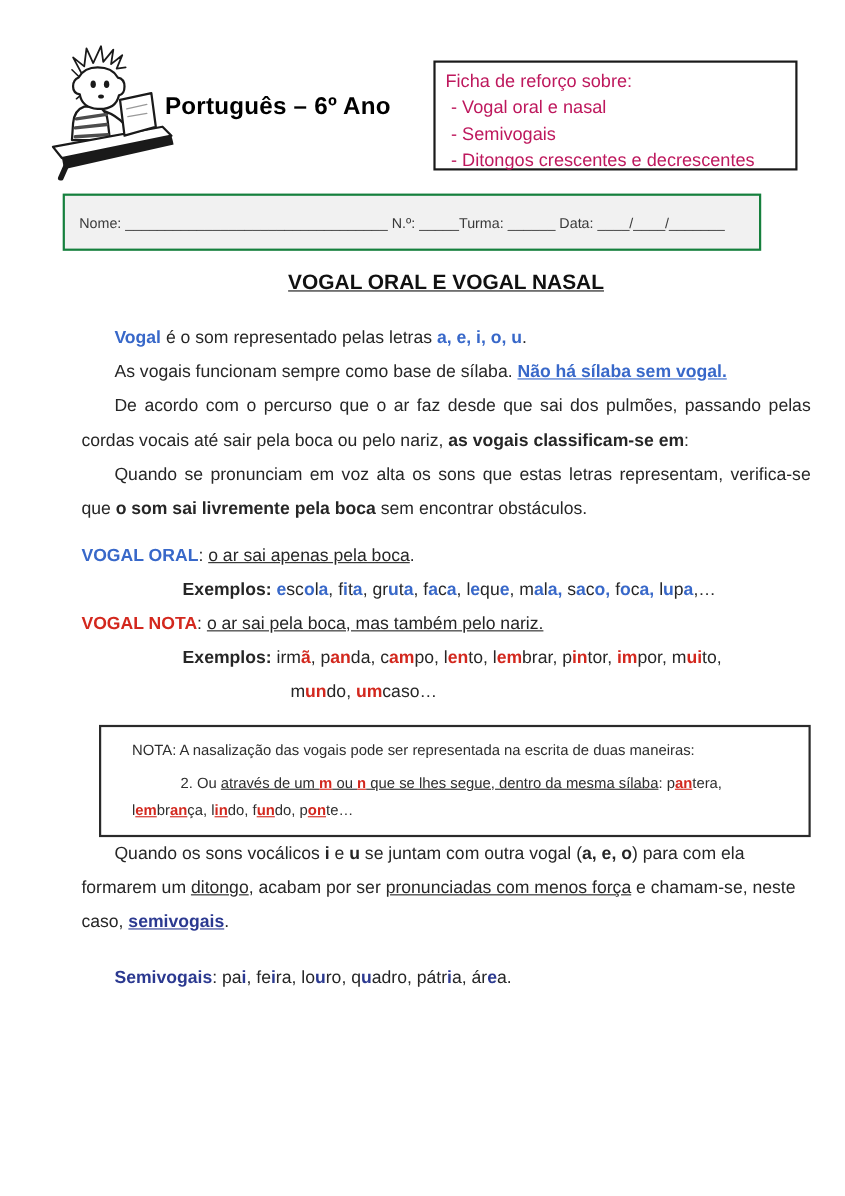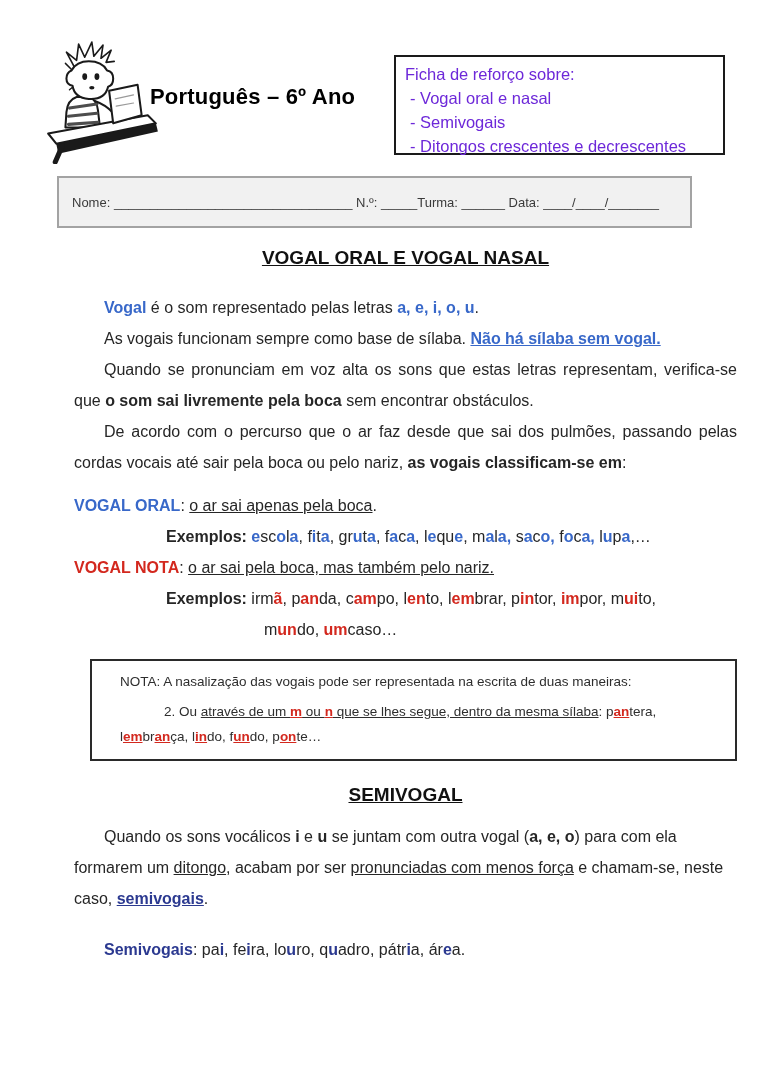--- a/index.html
+++ b/index.html
@@ -20,28 +20,28 @@
 
   
   .calvin{position:absolute;left:46px;top:40px;width:112px;height:124px;}
   .course-title{
     position:absolute;left:150px;top:84px;font-size:22px;font-weight:700;
     letter-spacing:.2px;color:#000000;white-space:nowrap;
   }
   .topics-box{
     position:absolute;left:394px;top:55px;width:331px;height:100px;
     border:2px solid #1a1a1a;padding:5px 9px;font-size:16.5px;line-height:24px;
-    color:#6d28d9;background:#fff;
+    color:#be185d;background:#fff;
   }
   .topics-box .topic-item{padding-left:5px;white-space:nowrap;}
 
   
   .student-bar{
     position:absolute;left:57px;top:176px;width:635px;height:52px;
-    border:2px solid #a3a3a3;background:#f1f1f1;display:flex;align-items:center;
+    border:2px solid #15803d;background:#f1f1f1;display:flex;align-items:center;
     padding:0 13px;font-size:13px;color:#3a3a3a;white-space:nowrap;overflow:hidden;
   }
 
   
   .content{position:absolute;left:62px;top:240px;width:663px;font-size:16px;color:var(--ink);margin-left:12px;}
   h1.doc-title{
     margin:6px 0 22px;text-align:center;font-size:19px;line-height:24px;
     font-weight:700;text-decoration:underline;color:#111;
   }
   h2.doc-title{
@@ -112,34 +112,33 @@
 <div class="student-bar">
   <span>Nome: _________________________________ N.º: _____Turma: ______ Data: ____/____/_______</span>
 </div>
 
 <div class="content">
 
   <h1 class="doc-title">VOGAL ORAL E VOGAL NASAL</h1>
 
   <p class="para"><span class="blue b">Vogal</span><span class=""> é o som representado pelas letras </span><span class="blue b">a, e, i, o, u</span><span class="">.</span></p>
   <p class="para"><span class="">As vogais funcionam sempre como base de sílaba. </span><span class="blue b u">Não há sílaba sem vogal.</span></p>
+  <p class="para"><span class="">De acordo com o percurso que o ar faz desde que sai dos pulmões, passando pelas cordas vocais até sair pela boca ou pelo nariz, </span><span class="b">as vogais classificam-se em</span><span class="">:</span></p>
   <p class="para"><span class="">Quando se pronunciam em voz alta os sons que estas letras representam, verifica-se que </span><span class="b">o som sai livremente pela boca</span><span class=""> sem encontrar obstáculos.</span></p>
-  <p class="para"><span class="">De acordo com o percurso que o ar faz desde que sai dos pulmões, passando pelas cordas vocais até sair pela boca ou pelo nariz, </span><span class="b">as vogais classificam-se em</span><span class="">:</span></p>
 
   <p class="def-line first"><span class="blue b">VOGAL ORAL</span><span class="">: </span><span class="u">o ar sai apenas pela boca</span><span class="">.</span></p>
   <p class="examples"><span class="b">Exemplos: </span><span class="blue b">e</span><span class="">sc</span><span class="blue b">o</span><span class="">l</span><span class="blue b">a</span><span class="">, f</span><span class="blue b">i</span><span class="">t</span><span class="blue b">a</span><span class="">, gr</span><span class="blue b">u</span><span class="">t</span><span class="blue b">a</span><span class="">, f</span><span class="blue b">a</span><span class="">c</span><span class="blue b">a</span><span class="">, l</span><span class="blue b">e</span><span class="">qu</span><span class="blue b">e</span><span class="">, m</span><span class="blue b">a</span><span class="">l</span><span class="blue b">a,</span><span class=""> s</span><span class="blue b">a</span><span class="">c</span><span class="blue b">o,</span><span class=""> f</span><span class="blue b">o</span><span class="">c</span><span class="blue b">a,</span><span class=""> l</span><span class="blue b">u</span><span class="">p</span><span class="blue b">a</span><span class="">,…</span></p>
 
   <p class="def-line" style="margin-top:0;"><span class="red b">VOGAL NOTA</span><span class="">: </span><span class="u">o ar sai pela boca, mas também pelo nariz.</span></p>
   <p class="examples"><span class="b">Exemplos: </span><span class="">irm</span><span class="red b">ã</span><span class="">, p</span><span class="red b">an</span><span class="">da, c</span><span class="red b">am</span><span class="">po, l</span><span class="red b">en</span><span class="">to, l</span><span class="red b">em</span><span class="">brar, p</span><span class="red b">in</span><span class="">tor, </span><span class="red b">im</span><span class="">por, m</span><span class="red b">ui</span><span class="">to,</span></p>
   <p class="examples cont"><span class="">m</span><span class="red b">un</span><span class="">do, </span><span class="red b">um</span><span class="">caso…</span></p>
 
   <div class="nota-box">
     <p class="nota-head">NOTA: A nasalização das vogais pode ser representada na escrita de duas maneiras:</p>
     <p><span class="">2. Ou </span><span class="u">através de um </span><span class="red b u">m</span><span class="u"> ou </span><span class="red b u">n</span><span class="u"> que se lhes segue, dentro da mesma sílaba</span><span class="">: p</span><span class="red b u">an</span><span class="">tera, </span><span class="">l</span><span class="red b u">em</span><span class="">br</span><span class="red b u">an</span><span class="">ça, </span><span class="">l</span><span class="red b u">in</span><span class="">do, f</span><span class="red b u">un</span><span class="">do, p</span><span class="red b u">on</span><span class="">te…</span></p>
   </div>
 
-  <h2 class="doc-title">SEMIVOGAL</h2>
 
   <p class="para left"><span class="">Quando os sons vocálicos </span><span class="b">i</span><span class=""> e </span><span class="b">u</span><span class=""> se juntam com outra vogal (</span><span class="b">a, e, o</span><span class="">) para com ela formarem um </span><span class="u">ditongo</span><span class="">, acabam por ser </span><span class="u">pronunciadas com menos força</span><span class=""> e chamam-se, neste caso, </span><span class="navy b u">semivogais</span><span class="">.</span></p>
 
   <p class="semi-line"><span class="navy b">Semivogais</span><span class="">: pa</span><span class="navy b">i</span><span class="">, fe</span><span class="navy b">i</span><span class="">ra, lo</span><span class="navy b">u</span><span class="">ro, q</span><span class="navy b">u</span><span class="">adro, pátr</span><span class="navy b">i</span><span class="">a, ár</span><span class="navy b">e</span><span class="">a.</span></p>
 
 </div>
 
 </body></html>

